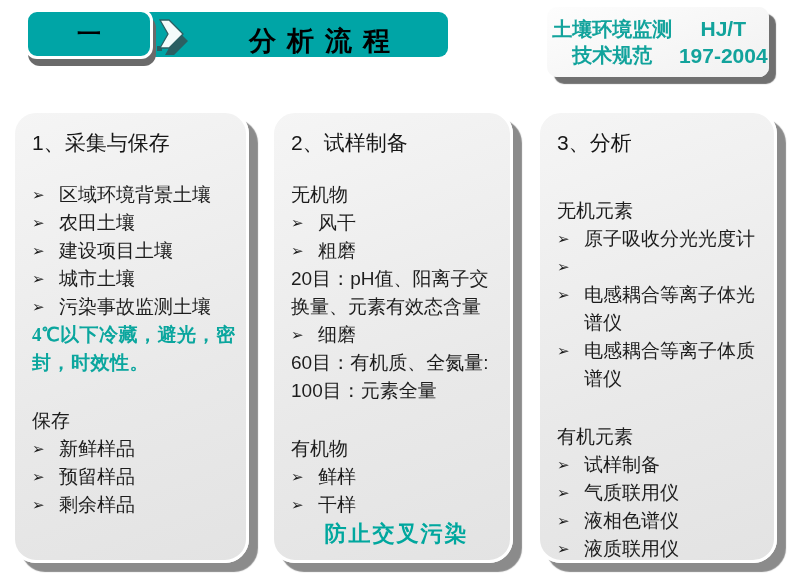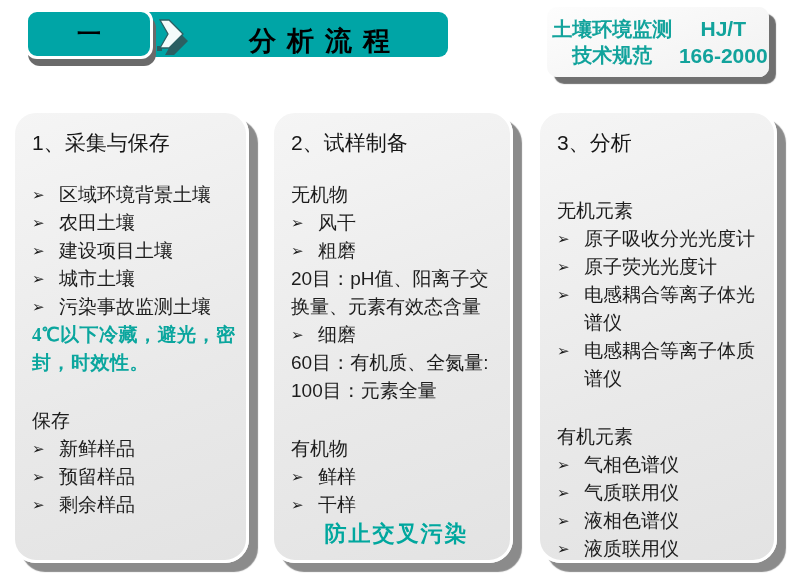--- a/index.html
+++ b/index.html
@@ -80,21 +80,21 @@
     </span>
     <span class="title-text">分析流程</span>
   </div>
 
   <div class="section-box">
     <span>一</span>
   </div>
 
   <div class="ref-box">
     <div class="ref-line1">土壤环境监测技术规范</div>
-    <div class="ref-line2">HJ/T 166-2000</div>
+    <div class="ref-line2">HJ/T 197-2004</div>
   </div>
 
   <section class="panel panel-1">
     <h2>1、采集与保存</h2>
     <div class="panel-body">
         <div class="line bullet">
           <span class="marker">➢</span>
           <span>区域环境背景土壤</span>
         </div>
         <div class="line bullet">
@@ -167,35 +167,34 @@
   <section class="panel panel-3">
     <h2>3、分析</h2>
     <div class="panel-body">
         <div class="line label">无机元素</div>
         <div class="line bullet">
           <span class="marker">➢</span>
           <span>原子吸收分光光度计</span>
         </div>
         <div class="line bullet">
           <span class="marker">➢</span>
-          <span>原子荧光光度计</span>
         </div>
         <div class="line bullet">
           <span class="marker">➢</span>
           <span>电感耦合等离子体光谱仪</span>
         </div>
         <div class="line bullet">
           <span class="marker">➢</span>
           <span>电感耦合等离子体质谱仪</span>
         </div>
         <div class="gap"></div>
         <div class="line label">有机元素</div>
         <div class="line bullet">
           <span class="marker">➢</span>
-          <span>气相色谱仪</span>
+          <span>试样制备</span>
         </div>
         <div class="line bullet">
           <span class="marker">➢</span>
           <span>气质联用仪</span>
         </div>
         <div class="line bullet">
           <span class="marker">➢</span>
           <span>液相色谱仪</span>
         </div>
         <div class="line bullet">

